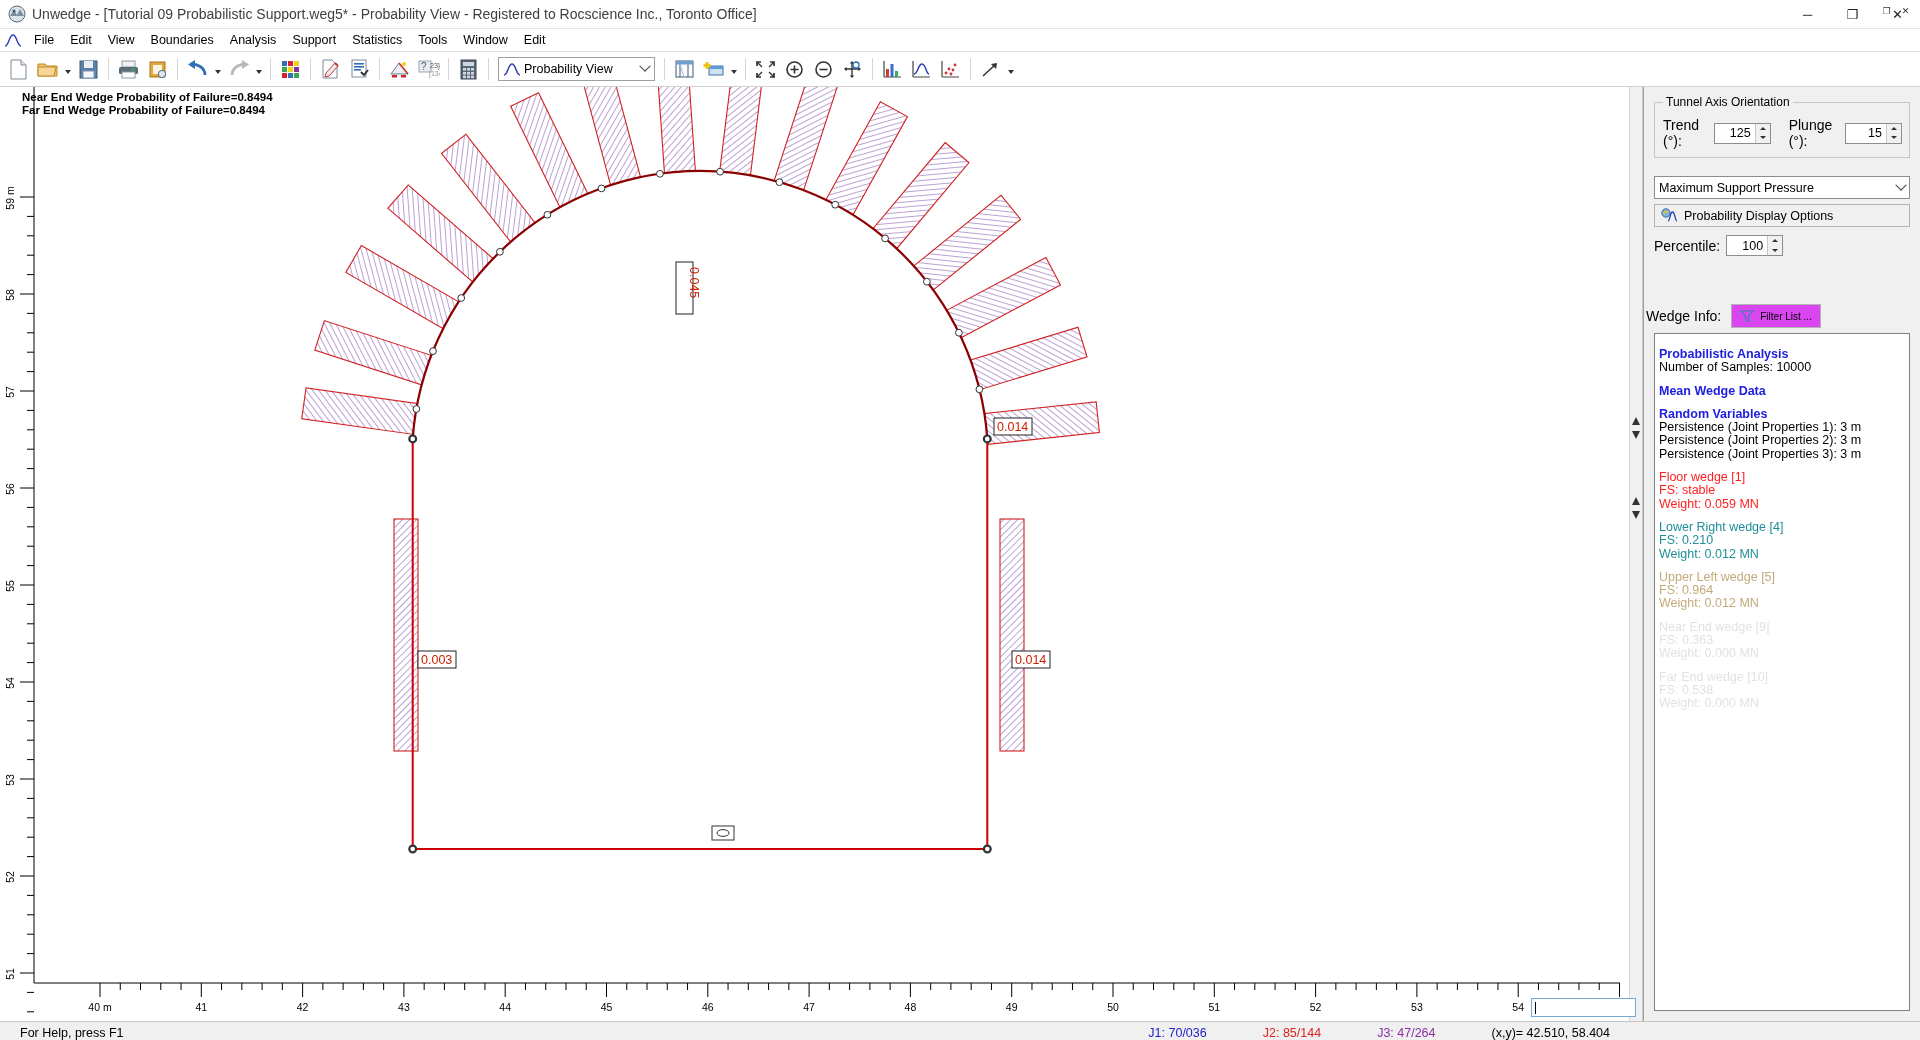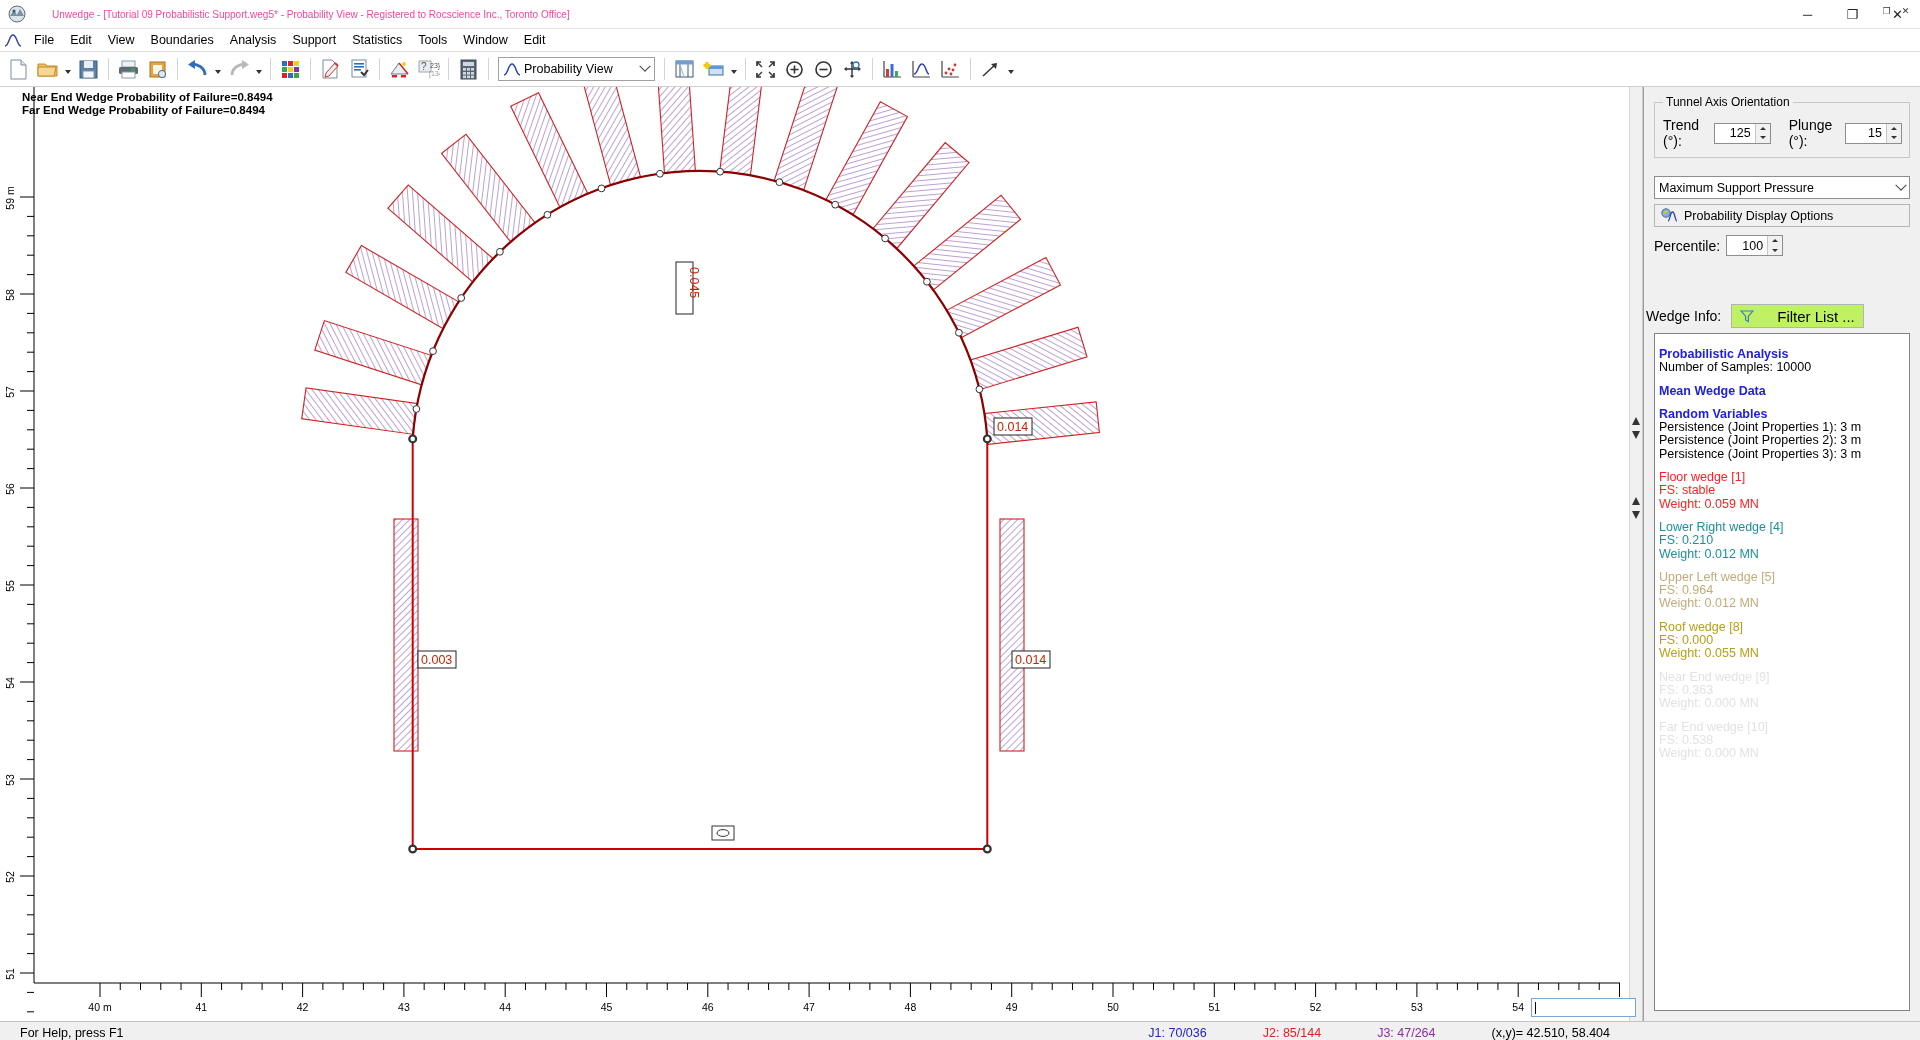--- a/index.html
+++ b/index.html
@@ -8,21 +8,21 @@
     font-family:"Liberation Sans",sans-serif;
     font-size:12.5px;color:#000;background:#ffffff;
   }
   
   #titlebar{
     height:28px;display:flex;align-items:center;
     background:#ffffff;border-bottom:1px solid #e6e6e6;
     position:relative;
   }
   #app-icon{width:18px;height:18px;margin:0 6px 0 8px;flex:none;}
-  #title-text{font-size:10px;color:#ec4899;white-space:nowrap;margin-left:20px;}
+  #title-text{font-size:14px;color:#404040;white-space:nowrap;}
   .wbtns{position:absolute;right:0;top:0;height:28px;display:flex;}
   .wbtn{width:45px;height:28px;display:flex;align-items:center;justify-content:center;
         font-size:13px;color:#222;}
   
   #menubar{height:22px;display:flex;align-items:center;background:#fff;
            border-bottom:1px solid #dfdfdf;padding-left:4px;}
   #menu-logo{width:18px;height:16px;margin-right:4px;flex:none;}
   .menu-item{padding:2px 8px;font-size:12.5px;color:#000;cursor:default;}
   
   #toolbar{height:34px;display:flex;align-items:center;background:#fff;
@@ -65,22 +65,22 @@
   .spin .btns div{flex:1;display:flex;align-items:center;justify-content:center;}
   .up{width:0;height:0;border-left:3px solid transparent;border-right:3px solid transparent;border-bottom:3.5px solid #333;}
   .dn{width:0;height:0;border-left:3px solid transparent;border-right:3px solid transparent;border-top:3.5px solid #333;}
   #panel-combo{margin:18px 10px 0 10px;height:21px;border:1px solid #8d8d8d;background:#fff;
                display:flex;align-items:center;padding:0 4px;font-size:12.5px;}
   #panel-combo .t{flex:1;}
   #pdo-btn{margin:5px 10px 0 10px;height:21px;background:#f0f0f0;border:1px solid #b4b4b4;
            display:flex;align-items:center;font-size:12.5px;padding:0 6px;gap:6px;}
   #pct-row{display:flex;align-items:center;gap:6px;margin:8px 10px 0 10px;}
   #wedgeinfo-row{display:flex;align-items:center;gap:10px;margin:48px 10px 0 2px;}
-  #filter-btn{height:22px;border:1px solid #b4b4b4;background:#bef264;display:flex;align-items:center;
-              gap:23px;padding:0 8px;font-size:15px;}
+  #filter-btn{height:22px;border:1px solid #b4b4b4;background:#d946ef;display:flex;align-items:center;
+              gap:6px;padding:0 8px;font-size:10px;}
   #wedgelist{margin:5px 10px 10px 10px;flex:1;background:#fff;border:1px solid #828282;
              overflow:hidden;padding:14px 4px;font-size:12.5px;line-height:13.3px;}
   .wblk{margin-bottom:10px;}
   
   #statusbar{height:22px;display:flex;align-items:center;background:#f0f0f0;
              border-top:1px solid #c4c4c4;font-size:12.5px;}
   #status-help{padding-left:20px;flex:1;}
   .sb-cell{padding:0 10px;}
   #cmd-input{position:absolute;right:284px;bottom:23px;width:100px;height:17px;background:#fff;
              border:1px solid #7aa7d0;display:flex;align-items:center;padding-left:3px;}
@@ -737,25 +737,20 @@
           <div style="color: rgb(31, 142, 153); font-weight: normal;">Lower Right wedge [4]</div>
           <div style="color: rgb(31, 142, 153);">FS: 0.210</div>
           <div style="color: rgb(31, 142, 153);">Weight: 0.012 MN</div>
         </div>
         <div class="wblk">
           <div style="color: rgb(194, 171, 122); font-weight: normal;">Upper Left wedge [5]</div>
           <div style="color: rgb(194, 171, 122);">FS: 0.964</div>
           <div style="color: rgb(194, 171, 122);">Weight: 0.012 MN</div>
         </div>
         <div class="wblk">
-          <div style="color: rgb(181, 160, 23); font-weight: normal;">Roof wedge [8]</div>
-          <div style="color: rgb(181, 160, 23);">FS: 0.000</div>
-          <div style="color: rgb(181, 160, 23);">Weight: 0.055 MN</div>
-        </div>
-        <div class="wblk">
           <div style="color: rgb(226, 226, 226); font-weight: normal;">Near End wedge [9]</div>
           <div style="color: rgb(226, 226, 226);">FS: 0.363</div>
           <div style="color: rgb(226, 226, 226);">Weight: 0.000 MN</div>
         </div>
         <div class="wblk">
           <div style="color: rgb(226, 226, 226); font-weight: normal;">Far End wedge [10]</div>
           <div style="color: rgb(226, 226, 226);">FS: 0.538</div>
           <div style="color: rgb(226, 226, 226);">Weight: 0.000 MN</div>
         </div>
       </div>

